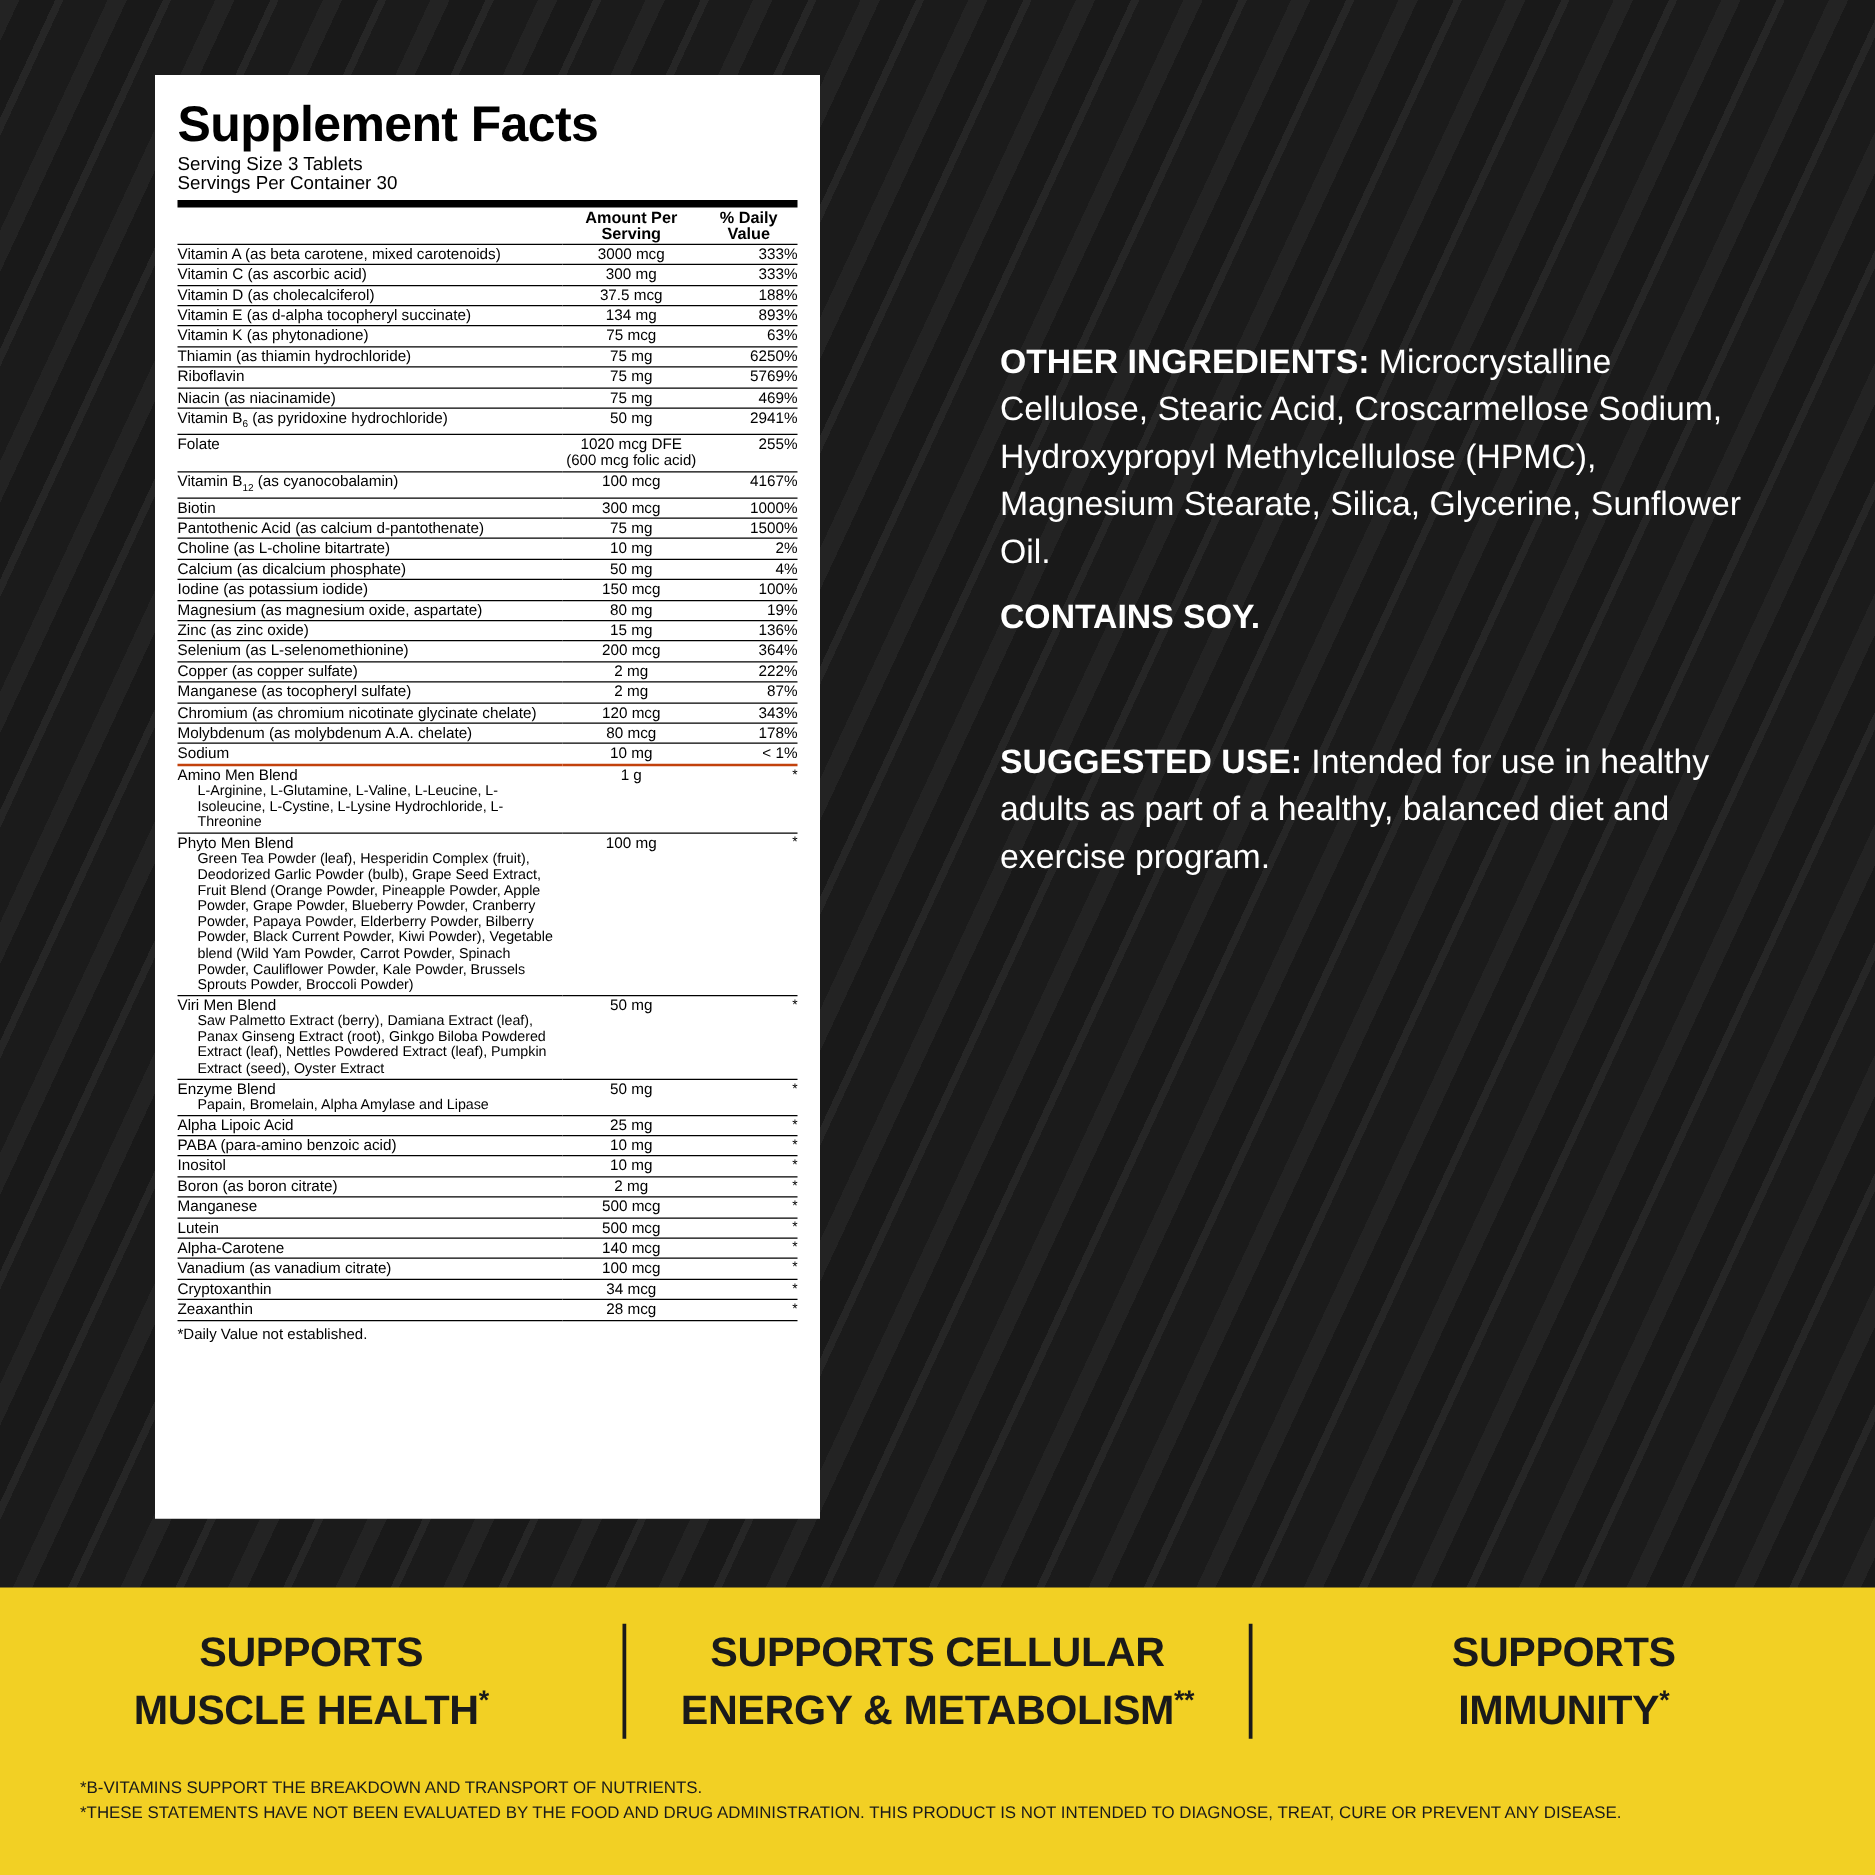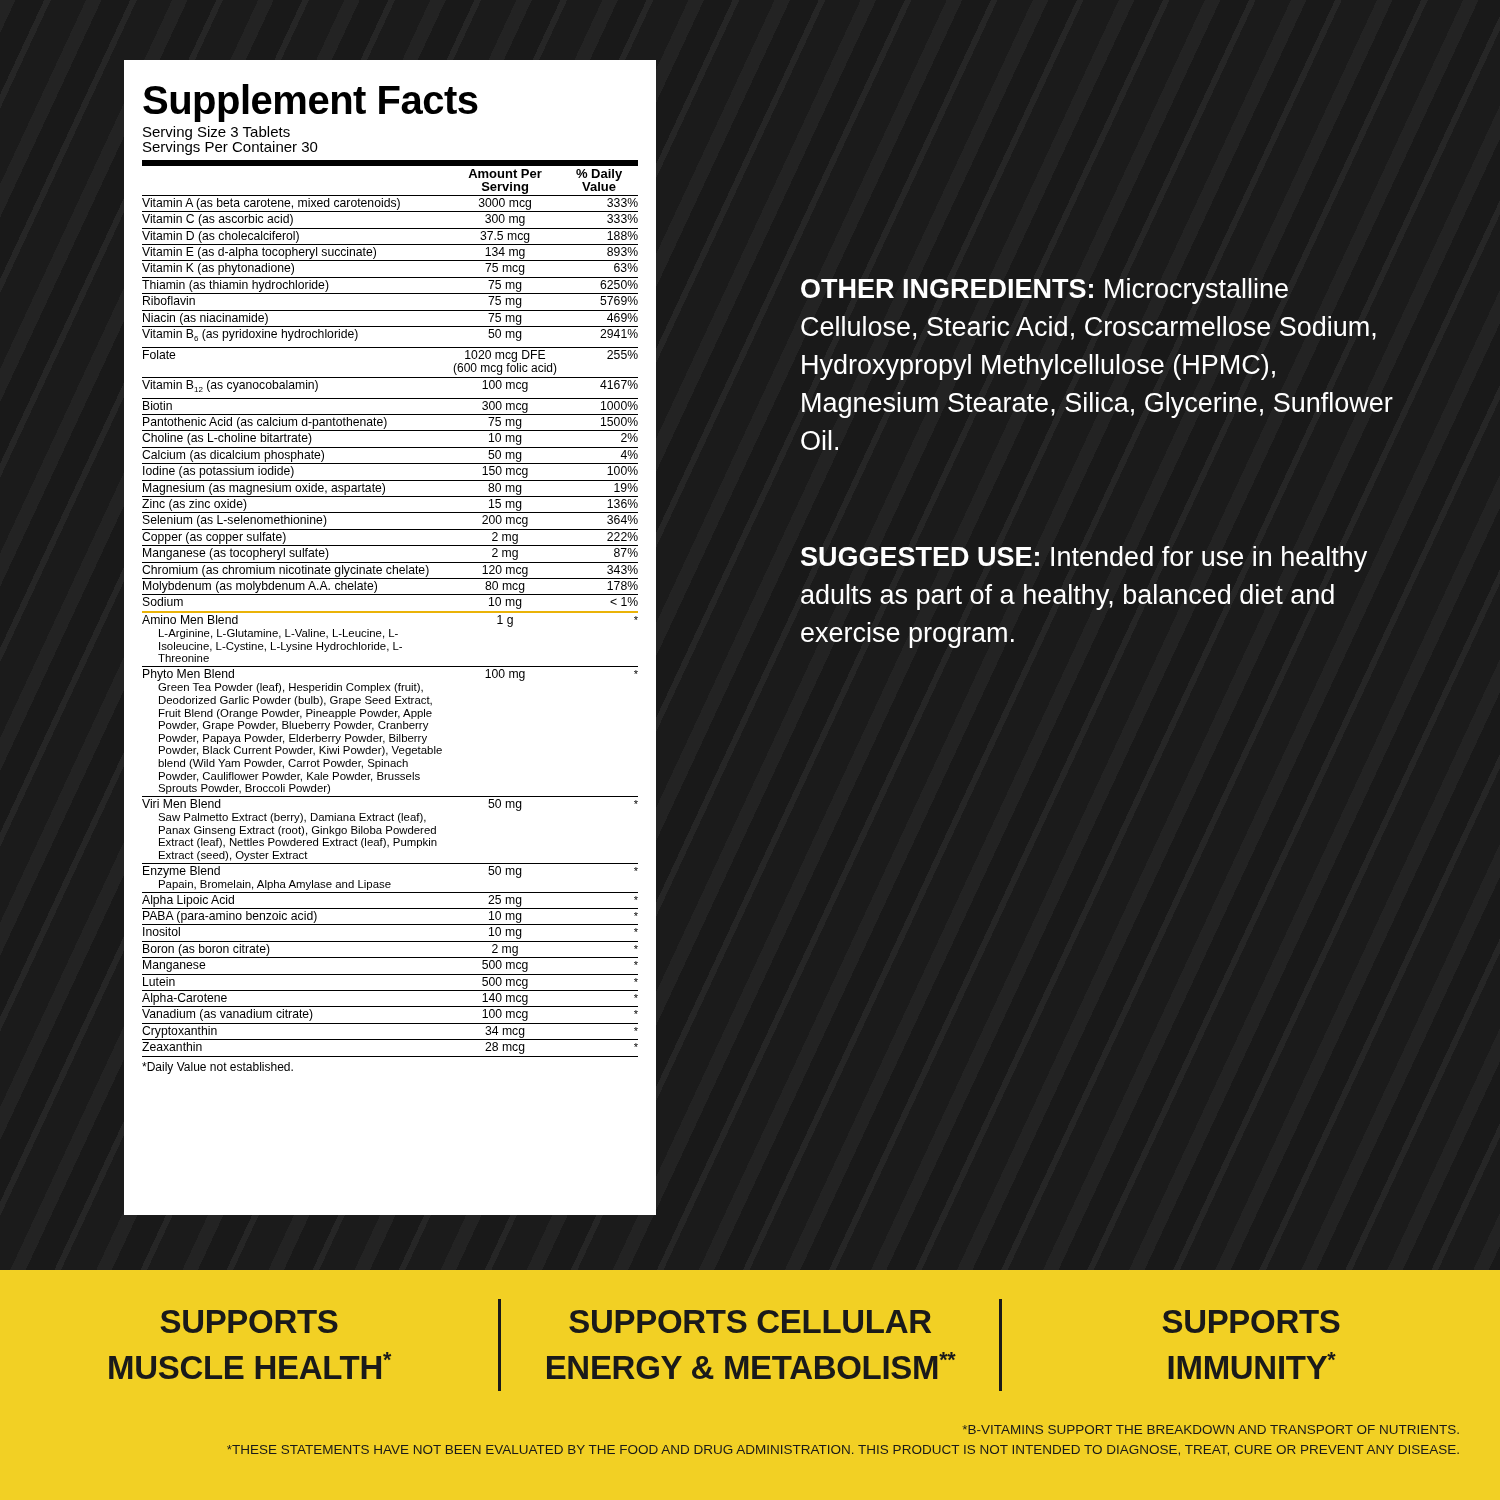--- a/index.html
+++ b/index.html
@@ -57,21 +57,21 @@
   td.amt { text-align: center; width: 110px; }
   td.dv  { text-align: right; width: 78px; padding-right: 2px; }
   thead td { border-bottom: 1px solid #000; font-size: 13px; font-weight: 700; padding-bottom: 1px; }
   thead td.amt, thead td.dv { text-align: center; }
   .sub {
     font-size: 11.4px;
     line-height: 12.6px;
     padding-left: 16px;
     display: block;
   }
-  .blend-sep td { border-top: 2px solid #eab308; }
+  .blend-sep td { border-top: 2px solid #c2410c; }
   .star { font-size: 11px; }
   .footnote { font-size: 12px; padding-top: 3px; }
   sub { font-size: 8px; }
 
   
   .copy {
     position: absolute;
     left: 800px; top: 270px;
     width: 610px;
     color: #ffffff;
@@ -108,24 +108,24 @@
     line-height: 38px;
     letter-spacing: -0.3px;
   }
   .claim .l2 { display: block; }
   .divider {
     width: 3px;
     height: 92px;
     background: #1a1a1a;
   }
   .disclaimer {
-    text-align: right;
+    text-align: left;
     font-size: 13.5px;
     line-height: 20px;
-    padding: 0 40px;
+    padding: 0 64px;
   }
   sup { font-size: 0.65em; }
 </style>
 </head>
 <body>
 
 <div class="bg-stripes"></div>
 
 <div class="top-area">
 
@@ -337,20 +337,21 @@
         </tbody>
     </table>
 
     <div class="footnote">*Daily Value not established.</div>
   </div>
 
   <div class="copy">
     <p>
       <span class="lead">OTHER INGREDIENTS:</span><span> Microcrystalline Cellulose, Stearic Acid, Croscarmellose Sodium, Hydroxypropyl Methylcellulose (HPMC), Magnesium Stearate, Silica, Glycerine, Sunflower Oil.</span>
     </p>
+    <p class="lead">CONTAINS SOY.</p>
     <div class="gap-lg"></div>
     <div class="gap-md"></div>
     <p>
       <span class="lead">SUGGESTED USE:</span><span> Intended for use in healthy adults as part of a healthy, balanced diet and exercise program.</span>
     </p>
   </div>
 </div>
 
 <div class="footer">
   <div class="claims" id="claims-row">

